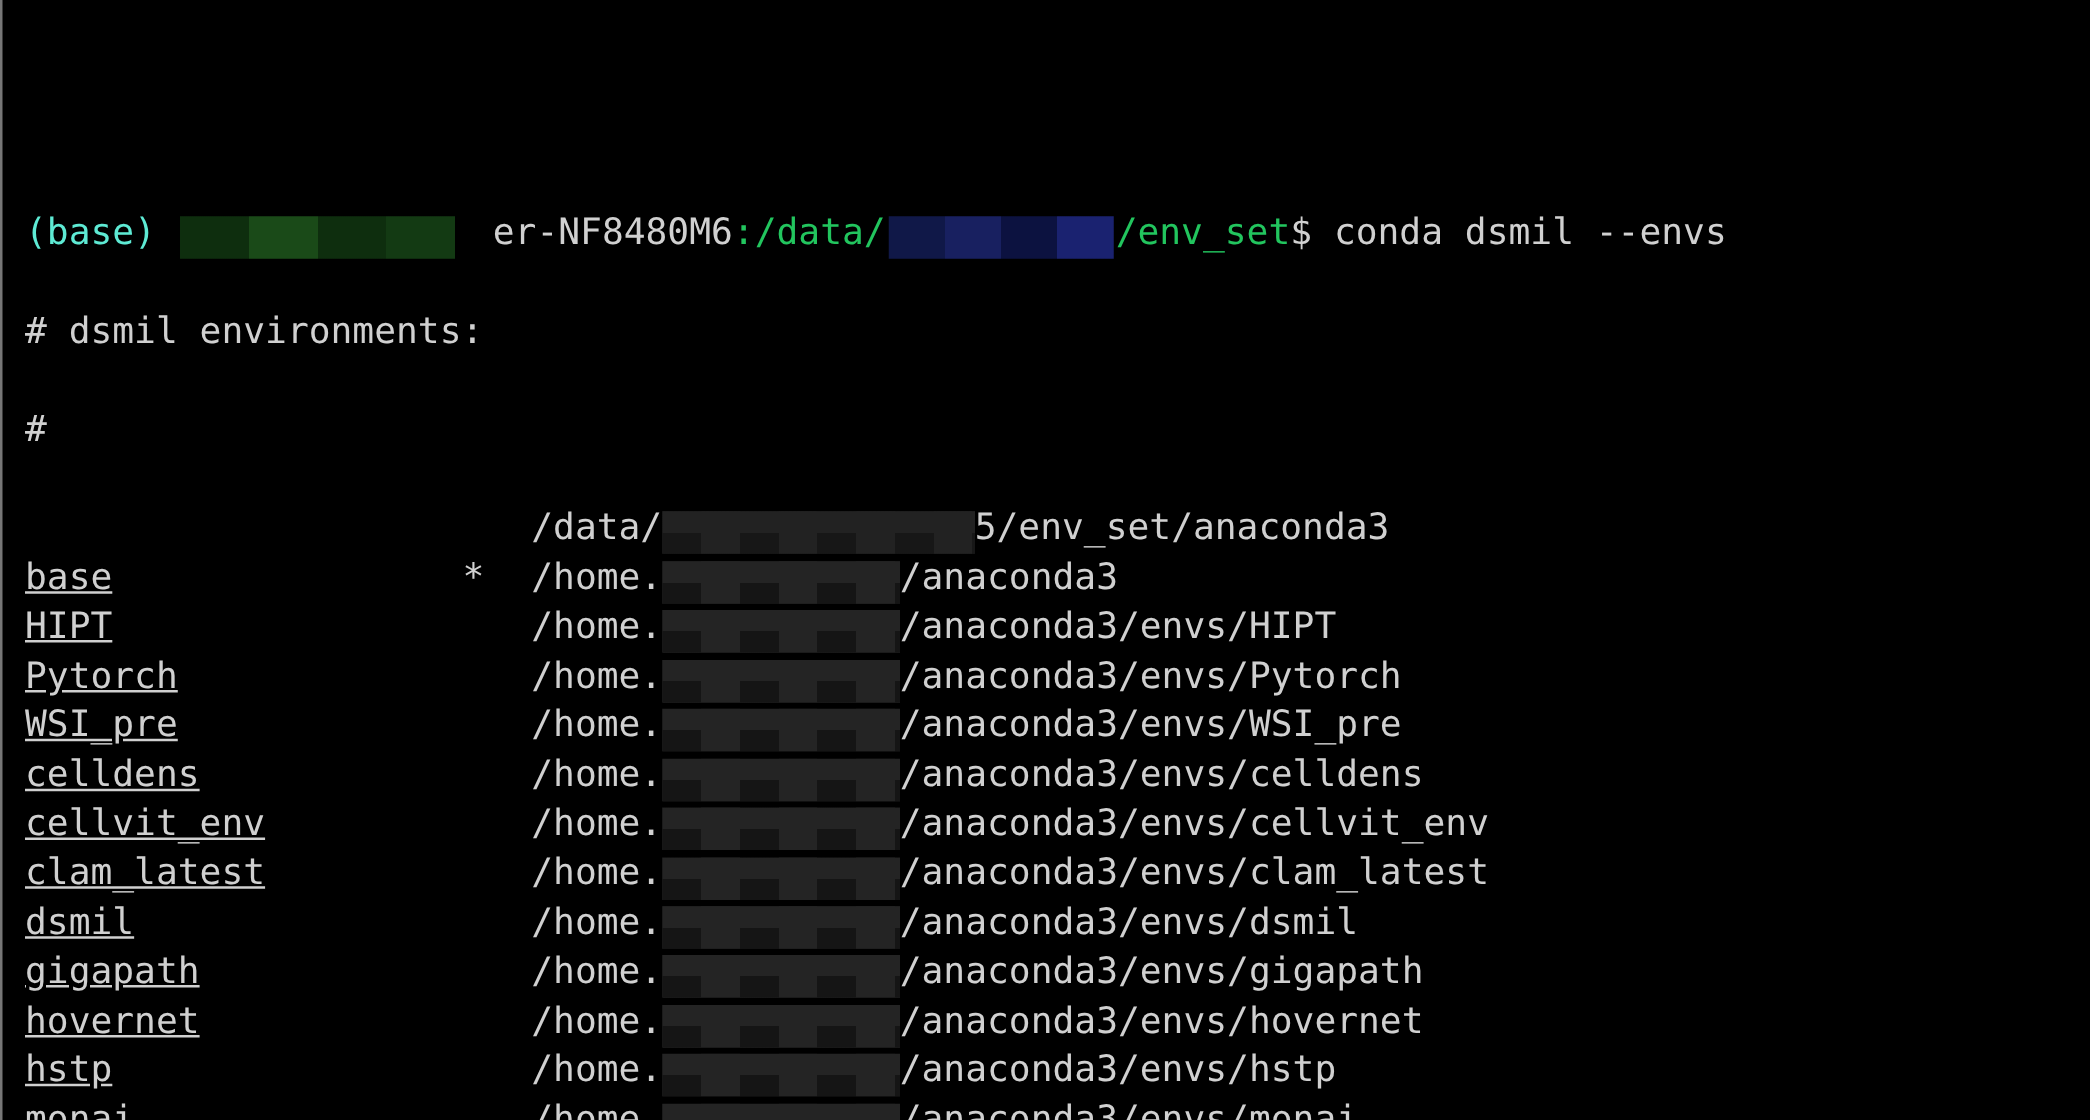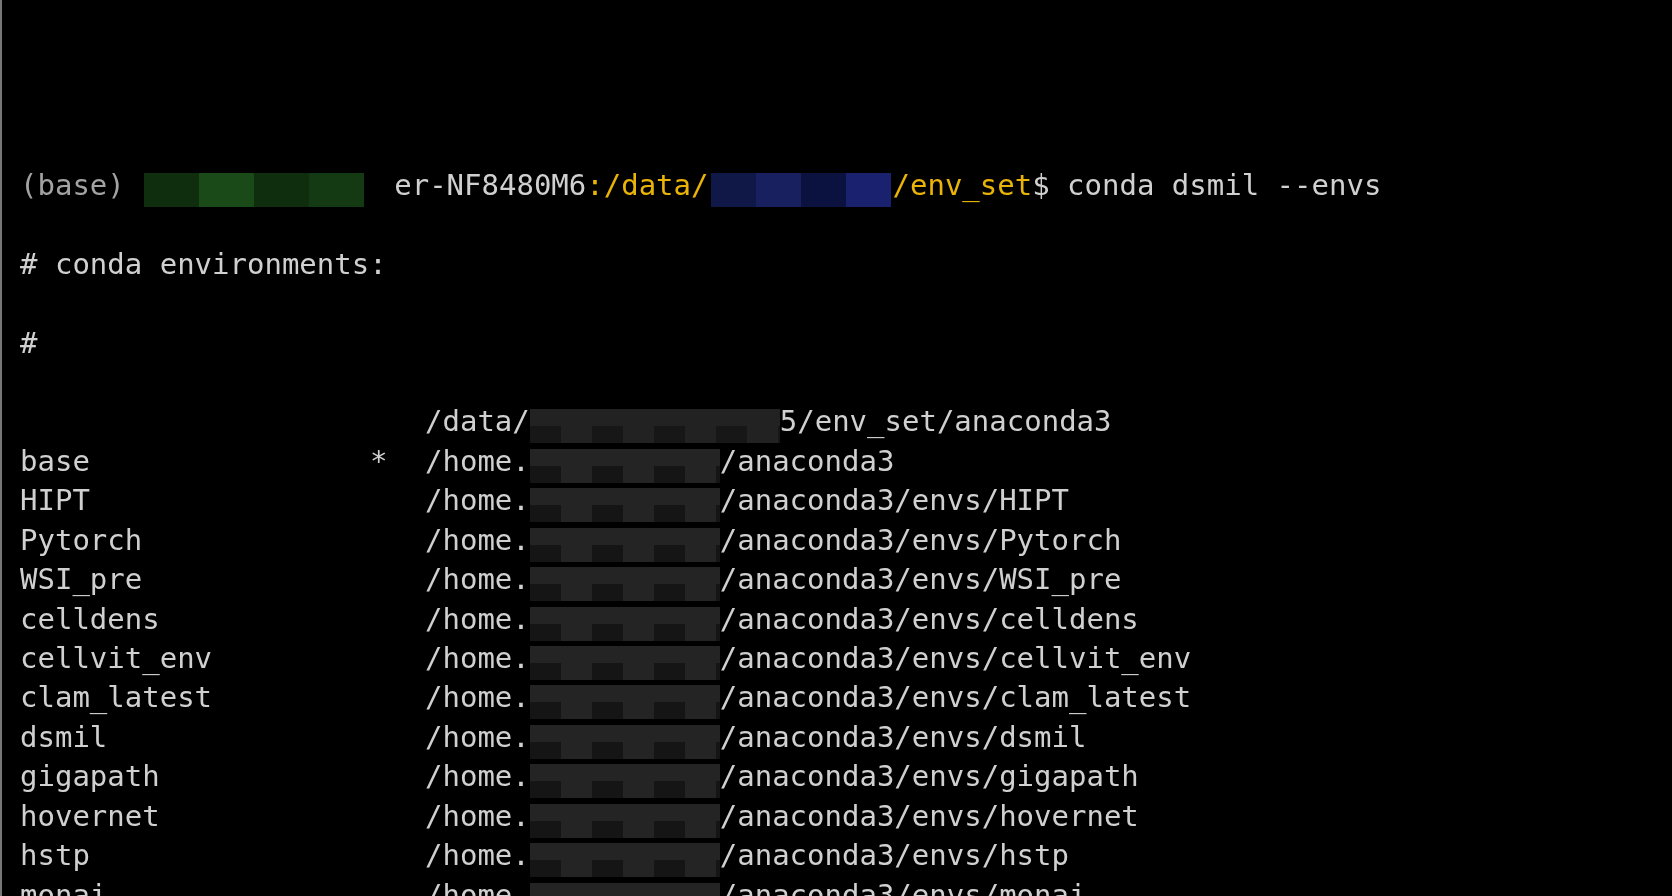--- a/index.html
+++ b/index.html
@@ -9,23 +9,23 @@
       font-family: "SF Mono", Menlo, Monaco, Consolas, monospace;
       font-size: 29px;
       line-height: 1.36;
       padding: 8px 18px;
       white-space: pre;
       overflow: hidden;
       width: 1672px;
       height: 896px;
       border-left: 2px solid #777;
     }
-    .prompt-env   { color: #a3a3a3; }
+    .prompt-env   { color: #5eead4; }
     .prompt-host  { color: #d0d0d0; margin-left: 28px; }
-    .prompt-path  { color: #eab308; }
+    .prompt-path  { color: #22c55e; }
     .prompt-dlr   { color: #d0d0d0; }
     .cmd          { color: #d0d0d0; }
     .redact1 {
       display: inline-block;
       vertical-align: middle;
       width: 220px; height: 34px;
       background:
         linear-gradient(90deg,#0e2e0e 0 25%,#1a4a18 25% 50%,#0e2e0e 50% 75%,#133a13 75% 100%);
       filter: blur(0.4px);
       margin: 0 2px -6px 2px;
@@ -55,27 +55,27 @@
       vertical-align: middle;
       width: 190px; height: 34px;
       background:
         repeating-linear-gradient(0deg,#151515 0 17px,#242424 17px 34px),
         repeating-linear-gradient(90deg,#151515 0 31px,#242424 31px 62px);
       background-blend-mode: lighten;
       filter: blur(0.4px);
       margin: 0 0 -6px 0;
     }
     .row { display: block; }
-    .col-name { display: inline-block; width: 350px; }
+    .col-name { display: inline-block; width: 350px; text-decoration: underline; }
     .col-star { display: inline-block; width: 55px; text-align: left; }
   </style>
 </head>
 <body>
 
 
 
 <div class="row"><span class="prompt-env">(base) </span><span class="redact1"></span><span class="prompt-host">er-NF8480M6</span><span class="prompt-path">:/data/</span><span class="redact2"></span><span class="prompt-path">/env_set</span><span class="prompt-dlr">$ </span><span class="cmd">conda dsmil --envs</span></div>
-<div class="row"># conda environments:</div>
+<div class="row"># dsmil environments:</div>
 <div class="row">#</div>
 <div id="env-rows"><div class="row"><span class="col-name"></span><span class="col-star"> </span><span>/data/</span><span class="redact3"></span><span>5</span><span>/env_set/anaconda3</span></div><div class="row"><span class="col-name">base</span><span class="col-star">*</span><span>/home.</span><span class="redact4"></span><span>/</span><span>anaconda3</span></div><div class="row"><span class="col-name">HIPT</span><span class="col-star"> </span><span>/home.</span><span class="redact4"></span><span>/</span><span>anaconda3/envs/HIPT</span></div><div class="row"><span class="col-name">Pytorch</span><span class="col-star"> </span><span>/home.</span><span class="redact4"></span><span>/</span><span>anaconda3/envs/Pytorch</span></div><div class="row"><span class="col-name">WSI_pre</span><span class="col-star"> </span><span>/home.</span><span class="redact4"></span><span>/</span><span>anaconda3/envs/WSI_pre</span></div><div class="row"><span class="col-name">celldens</span><span class="col-star"> </span><span>/home.</span><span class="redact4"></span><span>/</span><span>anaconda3/envs/celldens</span></div><div class="row"><span class="col-name">cellvit_env</span><span class="col-star"> </span><span>/home.</span><span class="redact4"></span><span>/</span><span>anaconda3/envs/cellvit_env</span></div><div class="row"><span class="col-name">clam_latest</span><span class="col-star"> </span><span>/home.</span><span class="redact4"></span><span>/</span><span>anaconda3/envs/clam_latest</span></div><div class="row"><span class="col-name">dsmil</span><span class="col-star"> </span><span>/home.</span><span class="redact4"></span><span>/</span><span>anaconda3/envs/dsmil</span></div><div class="row"><span class="col-name">gigapath</span><span class="col-star"> </span><span>/home.</span><span class="redact4"></span><span>/</span><span>anaconda3/envs/gigapath</span></div><div class="row"><span class="col-name">hovernet</span><span class="col-star"> </span><span>/home.</span><span class="redact4"></span><span>/</span><span>anaconda3/envs/hovernet</span></div><div class="row"><span class="col-name">hstp</span><span class="col-star"> </span><span>/home.</span><span class="redact4"></span><span>/</span><span>anaconda3/envs/hstp</span></div><div class="row"><span class="col-name">monai</span><span class="col-star"> </span><span>/home.</span><span class="redact4"></span><span>/</span><span>anaconda3/envs/monai</span></div></div>
 
 
 
 
 </body></html>

